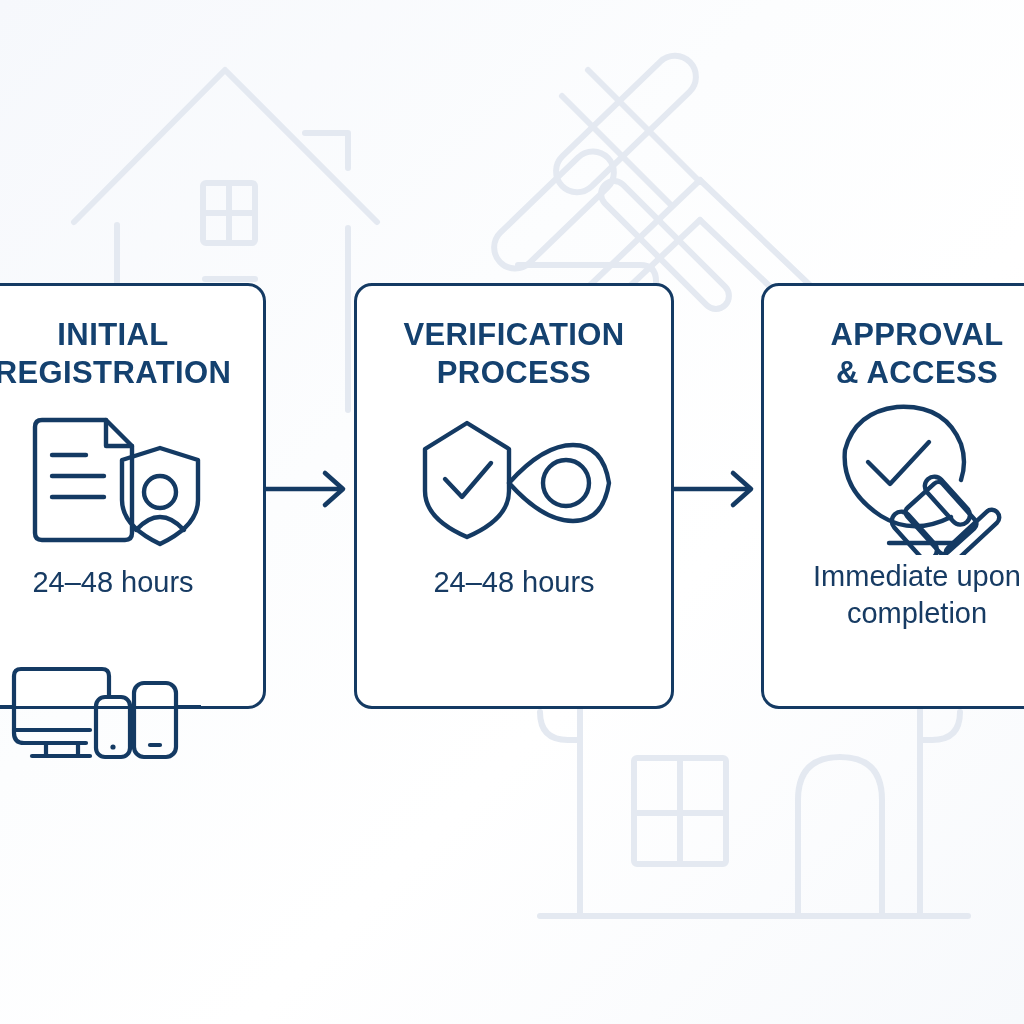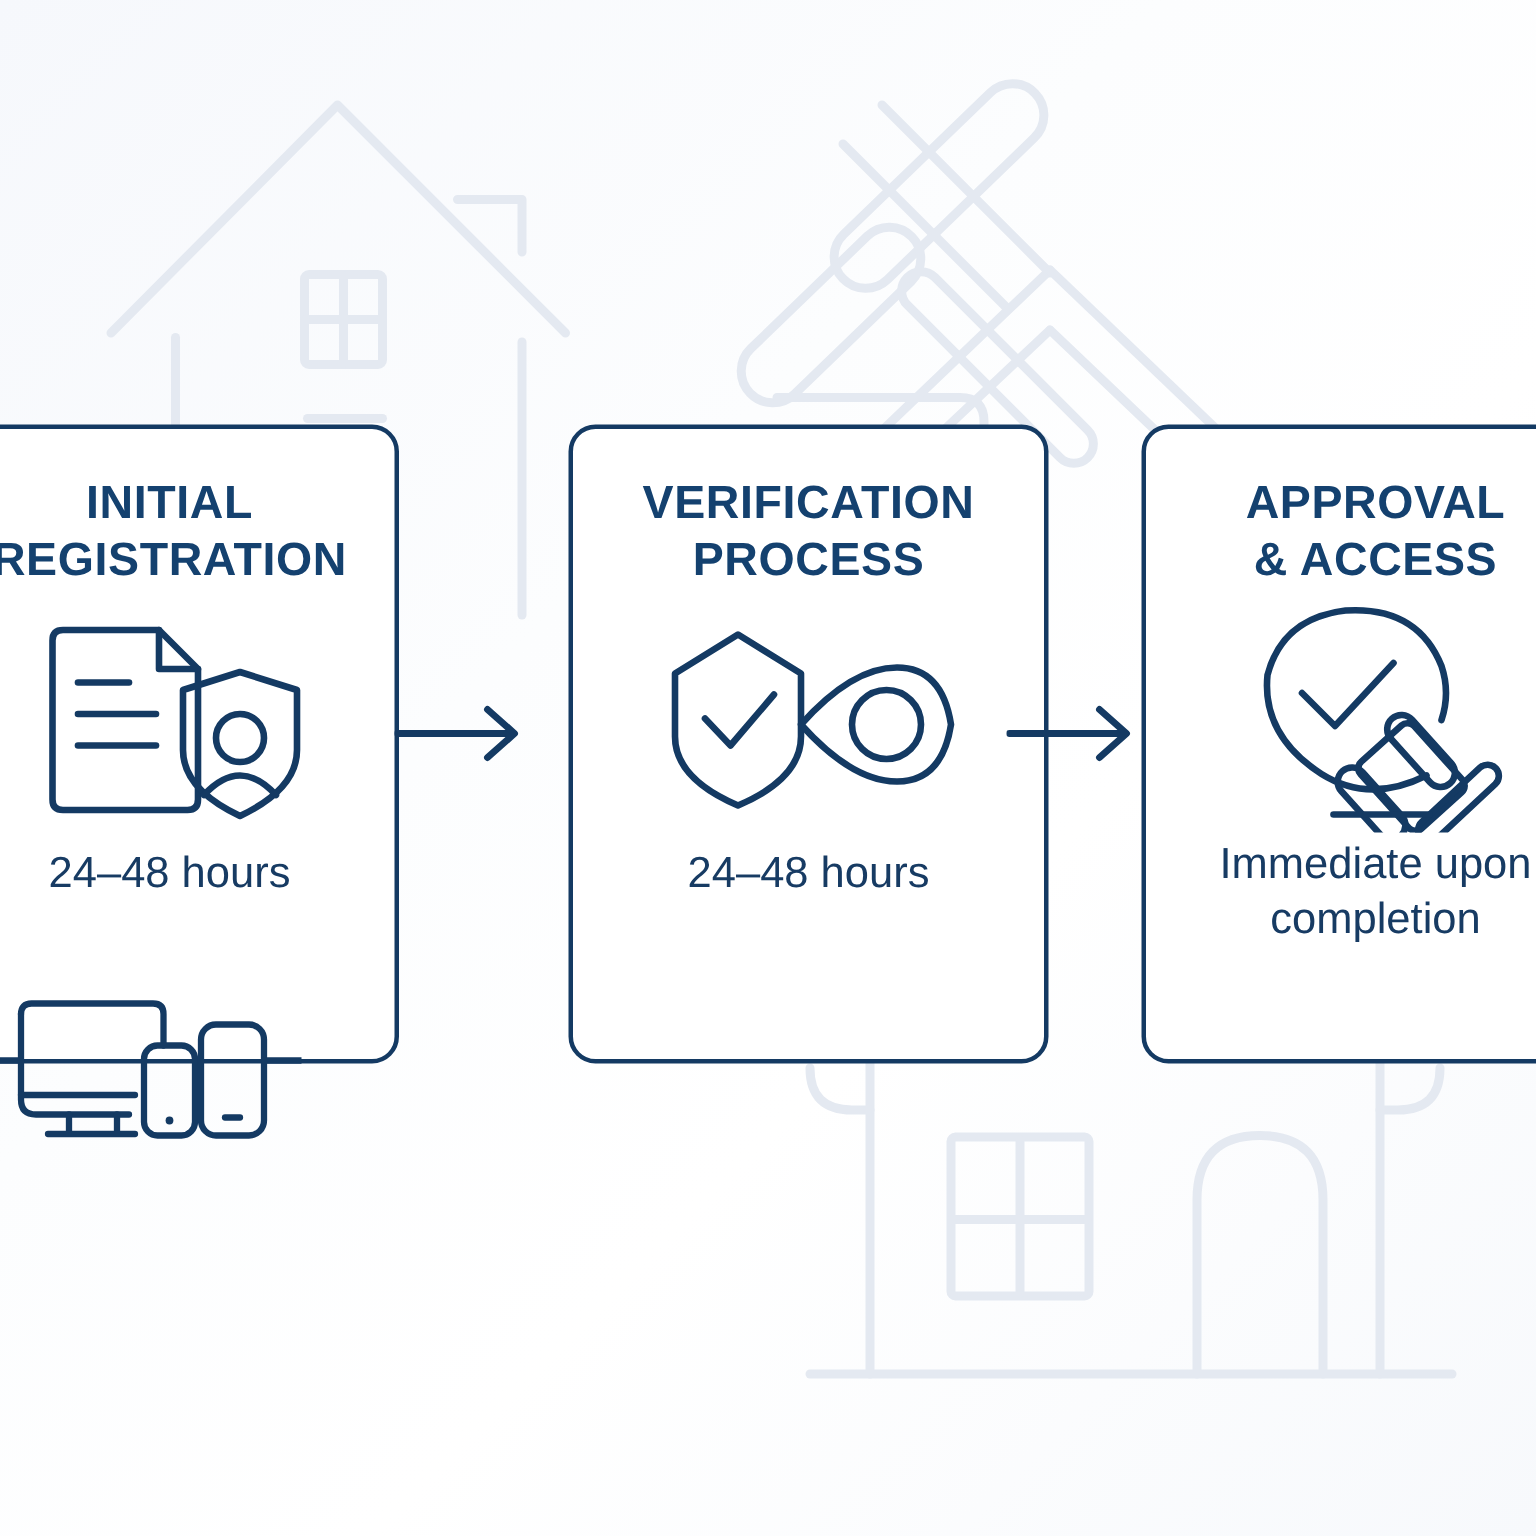--- a/index.html
+++ b/index.html
@@ -51,21 +51,21 @@
     border: 3px solid #143a63;
     border-radius: 18px;
     display: flex;
     flex-direction: column;
     align-items: center;
     overflow: visible;
   }
 
   
   .card-1 { left: -40px;  top: 283px; width: 306px; height: 426px; }
-  .card-2 { left: 354px;  top: 283px; width: 320px; height: 426px; margin-left: 25px; }
+  .card-2 { left: 354px;  top: 283px; width: 320px; height: 426px; }
   .card-3 { left: 761px;  top: 283px; width: 312px; height: 426px; }
 
   .card-title {
     margin: 0;
     padding-top: 30px;
     font-size: 31px;
     line-height: 1.22;
     font-weight: bold;
     letter-spacing: 0.4px;
     color: #14416f;

